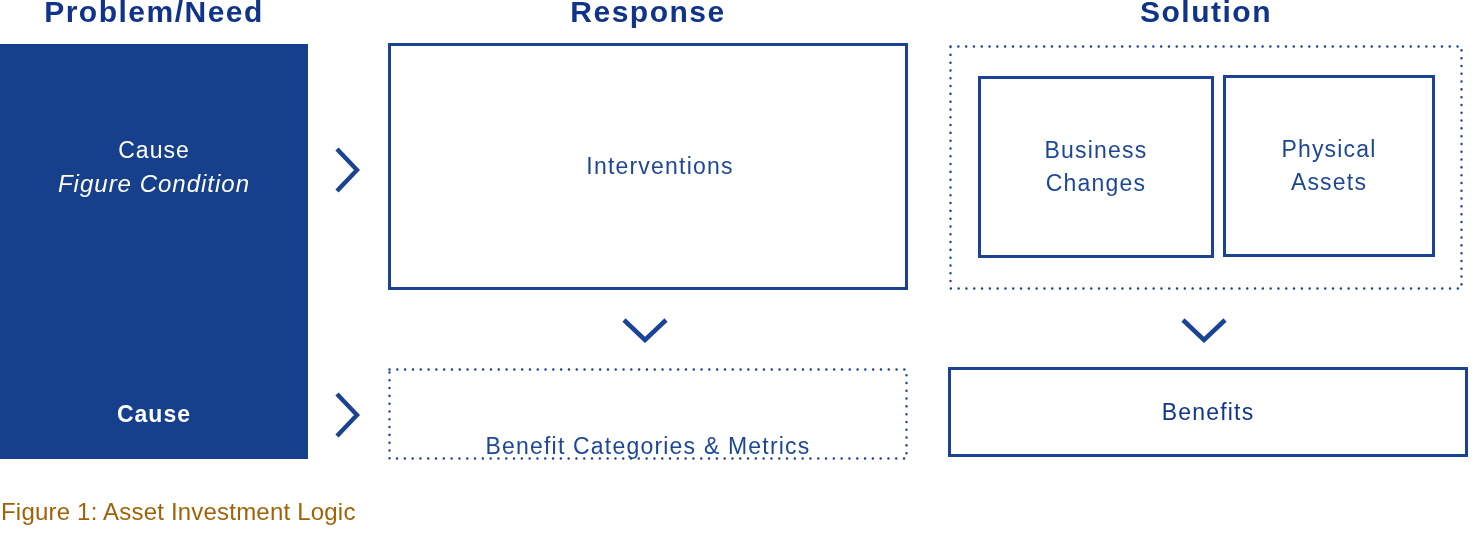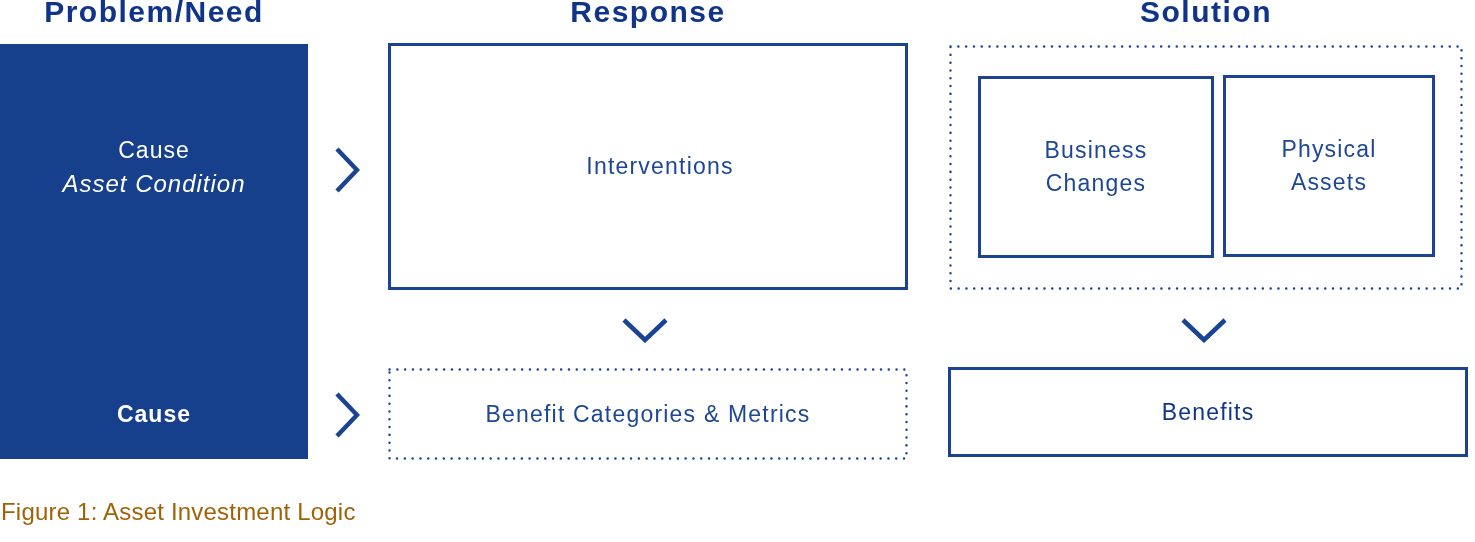--- a/index.html
+++ b/index.html
@@ -75,21 +75,21 @@
   }
   .interventions { left:388px; top:43px;  width:520px; height:247px;padding-left:24px; }
   .business      { left:978px; top:76px;  width:236px; height:182px;text-align:center; }
   .physical      { left:1223px; top:75px; width:212px; height:182px; }
   .business .label, .physical .label { display:block; max-width:150px; }
   .benefits      { left:948px; top:367px; width:520px; height:90px;
                    font-weight:400; color:#10358c; }
 
   .dotted-box {
     position:absolute;
-    display:flex; align-items:center; justify-content:center;
+    display:flex; align-items:flex-end; justify-content:center;
     text-align:center;
     font-size:23px; letter-spacing:1.2px;
     color:#1d4795;
   }
   .benefit-cats   { left:388px; top:368px; width:520px; height:92px; }
   .solution-outer { left:949px; top:45px;  width:514px; height:245px; }
   .dotted-box > svg.frame {
     position:absolute; left:0; top:0;
   }
 
@@ -107,21 +107,21 @@
 
 <div class="canvas">
 
   <div class="col-header h-problem">Problem/Need</div>
   <div class="col-header h-response">Response</div>
   <div class="col-header h-solution">Solution</div>
 
   <div class="problem-box">
     <div class="cause-block">
       <div class="cause-title">Cause</div>
-      <div class="cause-subtitle">Asset Condition</div>
+      <div class="cause-subtitle">Figure Condition</div>
     </div>
     <div class="effect-block">Cause</div>
   </div>
 
   <svg class="chev chev-right-1" width="26" height="46" viewBox="0 0 26 46">
     <path d="M3 2 L23 23 L3 44" fill="none" stroke="#1b4394" stroke-width="4.5"></path>
   </svg>
   <svg class="chev chev-right-2" width="26" height="46" viewBox="0 0 26 46">
     <path d="M3 2 L23 23 L3 44" fill="none" stroke="#1b4394" stroke-width="4.5"></path>
   </svg>

